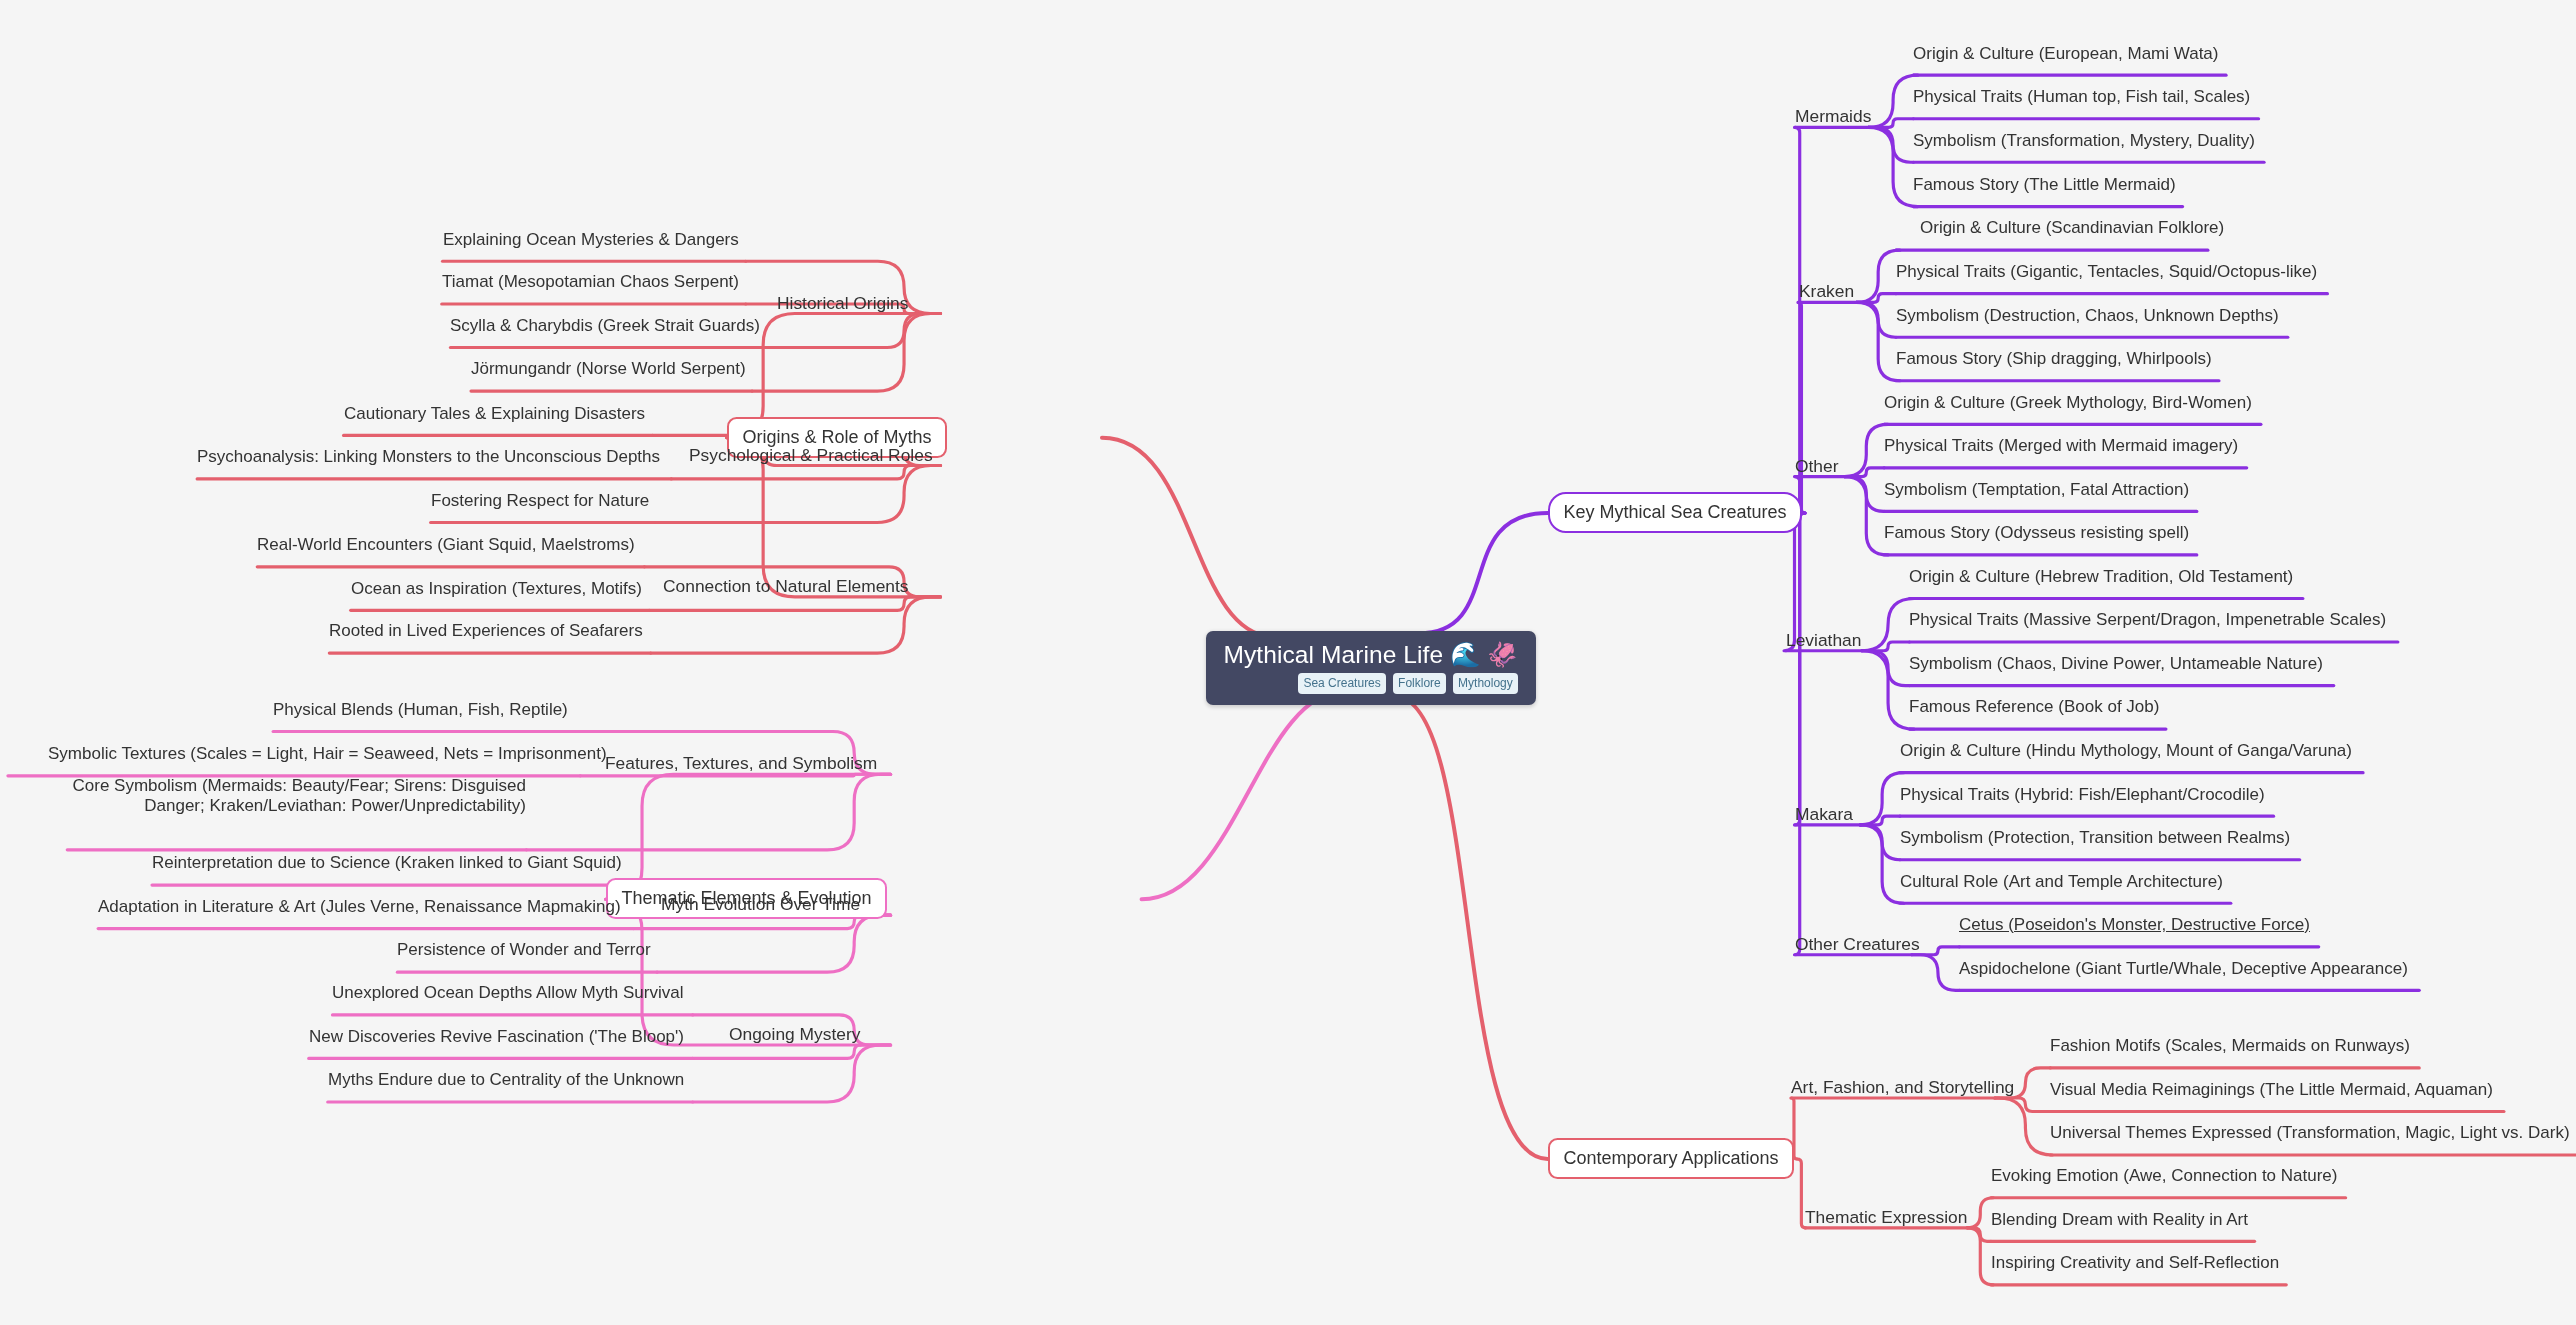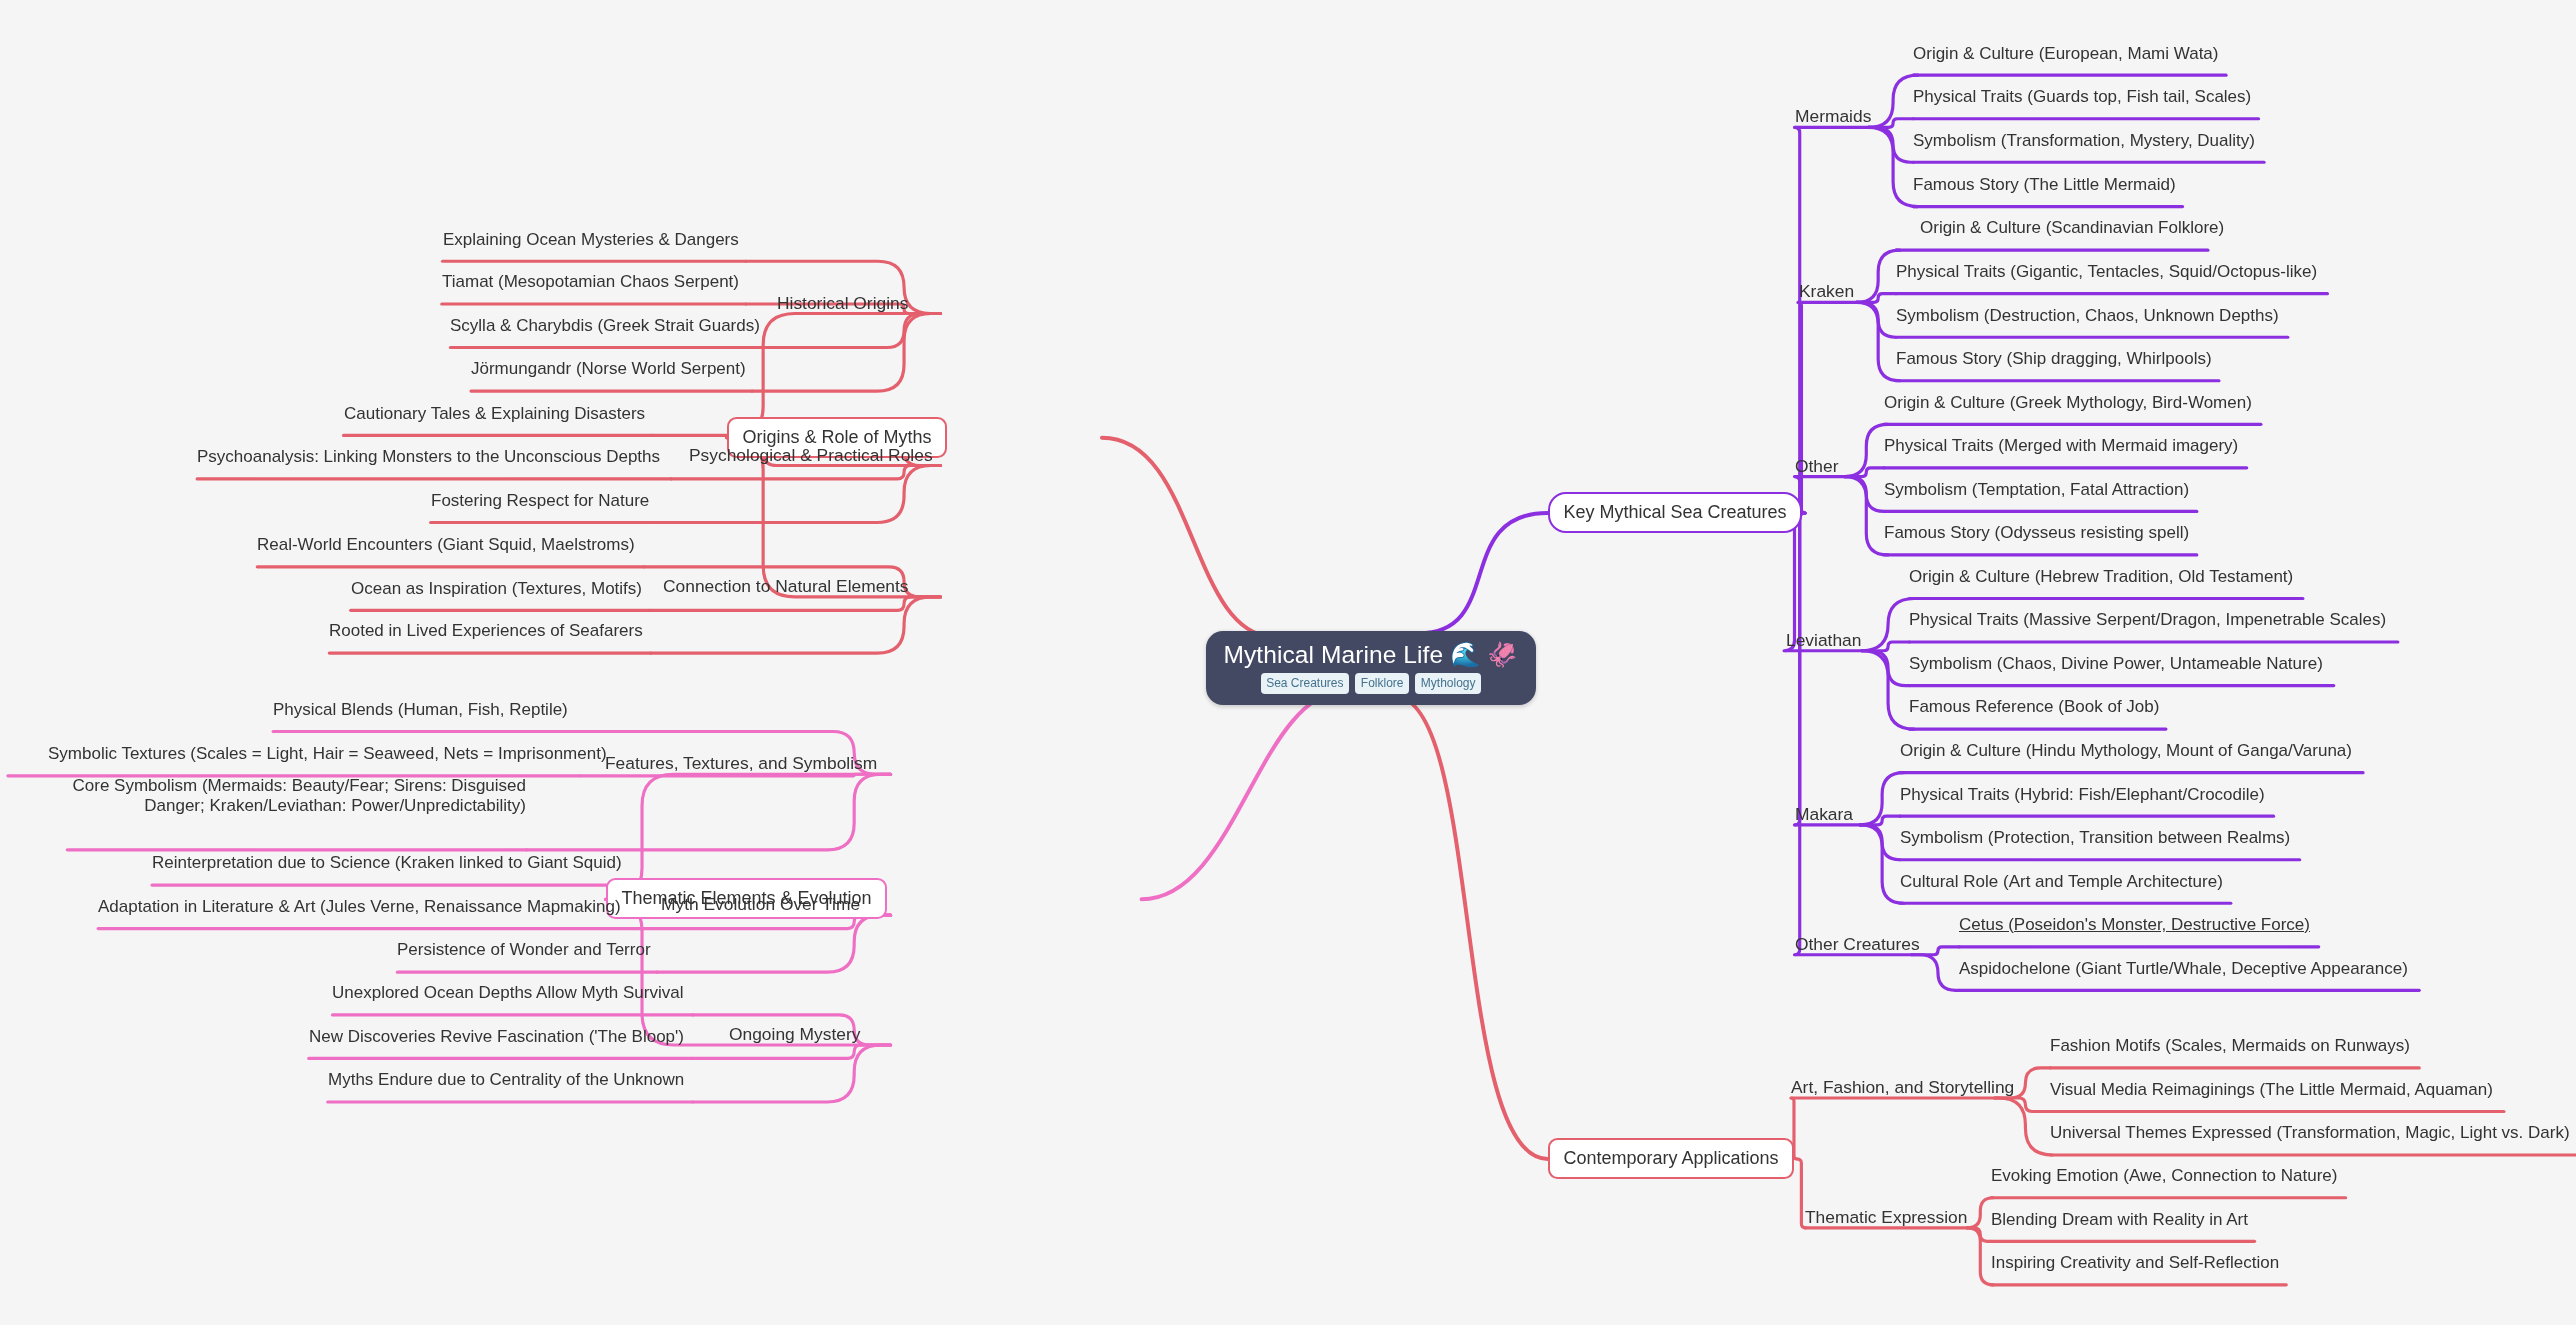--- a/index.html
+++ b/index.html
@@ -11,24 +11,24 @@
     position:relative;
   }
   #stage{position:absolute;left:0;top:0;width:2576px;height:1326px;}
   svg#links{position:absolute;left:0;top:0;width:2576px;height:1326px;}
   svg#links path{fill:none;stroke-linecap:round;stroke-linejoin:round;}
 
   .node{position:absolute;white-space:nowrap;color:#333333;}
 
   
   .root{
-    background:#434863;color:#ffffff;border-radius:17px;
+    background:#434863;color:#ffffff;border-radius:7px;
     padding:11px 17.4px 11px 17.4px;
     box-shadow:0 1.6px 4px rgba(0,0,0,.18);
-    display:flex;flex-direction:column;gap:5.5px;align-items:center;
+    display:flex;flex-direction:column;gap:5.5px;align-items:flex-end;
   }
   .root .root-title{font-size:24.5px;letter-spacing:0.1px;line-height:1.05;}
   .root .tags{display:flex;gap:6.3px;}
   .root .tag{
     background:#e8f2f7;color:#44728c;border-radius:4px;
     font-size:12px;line-height:1;padding:4px 5.5px 4.7px 5.5px;
   }
 
   
   .pill{
@@ -213,21 +213,21 @@
     <div class="node l3 ra" style="left: 152px; top: 853px;">Reinterpretation due to Science (Kraken linked to Giant Squid)</div>
     <div class="node l3 ra" style="left: 98px; top: 897px;">Adaptation in Literature &amp; Art (Jules Verne, Renaissance Mapmaking)</div>
     <div class="node l3 ra" style="left: 397px; top: 940px;">Persistence of Wonder and Terror</div>
     <div class="node l2" style="left: 729px; top: 1024px;">Ongoing Mystery</div>
     <div class="node l3 ra" style="left: 332px; top: 983px;">Unexplored Ocean Depths Allow Myth Survival</div>
     <div class="node l3 ra" style="left: 309px; top: 1027px;">New Discoveries Revive Fascination ('The Bloop')</div>
     <div class="node l3 ra" style="left: 328px; top: 1070px;">Myths Endure due to Centrality of the Unknown</div>
     <div class="node pill purple" style="left: 1548px; top: 492px;">Key Mythical Sea Creatures</div>
     <div class="node l2" style="left: 1795px; top: 106px;">Mermaids</div>
     <div class="node l3" style="left: 1913px; top: 44px;">Origin &amp; Culture (European, Mami Wata)</div>
-    <div class="node l3" style="left: 1913px; top: 87px;">Physical Traits (Guards top, Fish tail, Scales)</div>
+    <div class="node l3" style="left: 1913px; top: 87px;">Physical Traits (Human top, Fish tail, Scales)</div>
     <div class="node l3" style="left: 1913px; top: 131px;">Symbolism (Transformation, Mystery, Duality)</div>
     <div class="node l3" style="left: 1913px; top: 175px;">Famous Story (The Little Mermaid)</div>
     <div class="node l2" style="left: 1799px; top: 281px;">Kraken</div>
     <div class="node l3" style="left: 1896px; top: 218px; margin-left: 24px;">Origin &amp; Culture (Scandinavian Folklore)</div>
     <div class="node l3" style="left: 1896px; top: 262px;">Physical Traits (Gigantic, Tentacles, Squid/Octopus-like)</div>
     <div class="node l3" style="left: 1896px; top: 306px;">Symbolism (Destruction, Chaos, Unknown Depths)</div>
     <div class="node l3" style="left: 1896px; top: 349px;">Famous Story (Ship dragging, Whirlpools)</div>
     <div class="node l2" style="left: 1795px; top: 456px;">Other</div>
     <div class="node l3" style="left: 1884px; top: 393px;">Origin &amp; Culture (Greek Mythology, Bird-Women)</div>
     <div class="node l3" style="left: 1884px; top: 436px;">Physical Traits (Merged with Mermaid imagery)</div>

